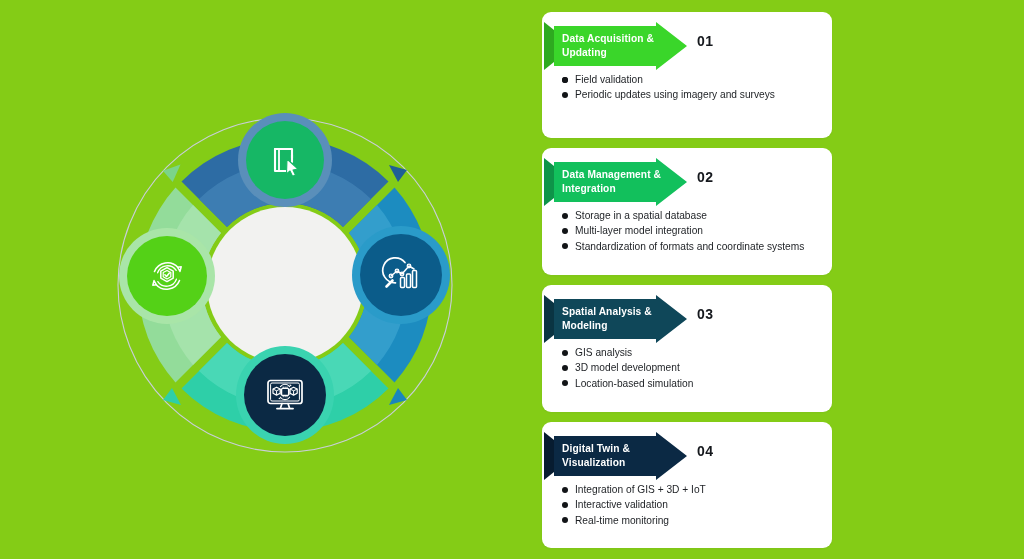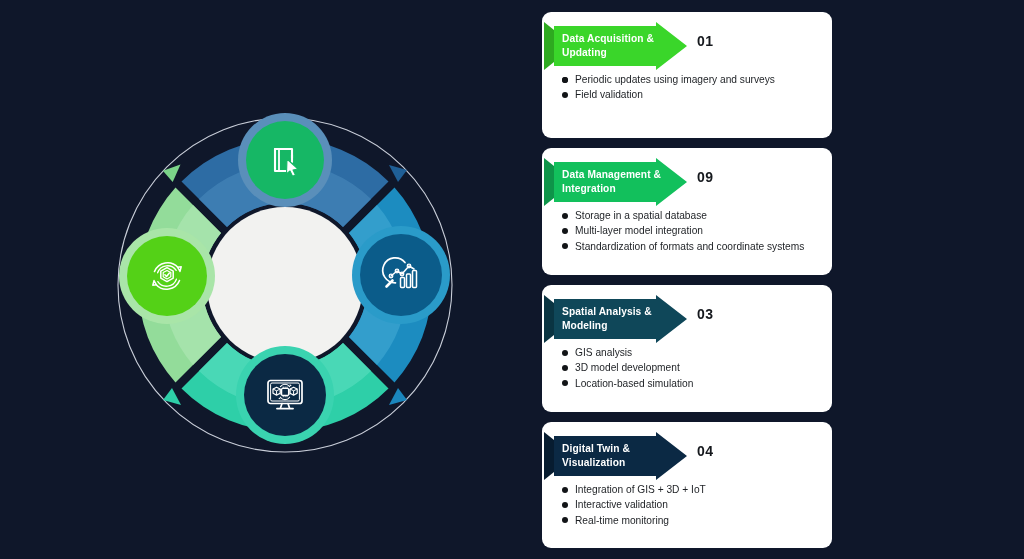--- a/index.html
+++ b/index.html
@@ -13,21 +13,21 @@
   body {
     background: #eef1f9;
     font-family: "Liberation Sans", sans-serif;
     -webkit-font-smoothing: antialiased;
   }
 
   #page {
     position: relative;
     width: 1024px;
     height: 559px;
-    background: #0f172a;
+    background: #84cc16;
   }
 
   
   #diagram-panel {
     position: absolute;
     left: 0;
     top: 0;
     width: 520px;
     height: 559px;
   }
@@ -313,36 +313,36 @@
             <path d="M0 0 L10 8 L10 40 L0 48 Z" fill="#2eaa20"></path>
             <path d="M10 4 L112 4 L112 0 L143 24 L112 48 L112 44 L10 44 Z" fill="#3ad62a"></path>
             <path d="M10 4 L112 4 L112 44 L10 44 Z" fill="#3ad62a"></path>
           </svg>
           <div class="ribbon-label">Data Acquisition &amp; Updating</div>
         </div>
         <div class="step-num">01</div>
       </div>
       <ul class="bullets">
         <li><span class="bdot"></span></li>
+        <li><span class="bdot"></span><span>Field validation</span></li>
         <li><span class="bdot"></span><span>Periodic updates using imagery and surveys</span></li>
-        <li><span class="bdot"></span><span>Field validation</span></li>
       </ul>
     </div>
 
     <div class="card h2">
       <div class="ribbon-row">
         <div class="ribbon">
           <svg class="ribbon-shape" viewBox="0 0 143 48" preserveAspectRatio="none">
             <path d="M0 0 L10 8 L10 40 L0 48 Z" fill="#0e9449"></path>
             <path d="M10 4 L112 4 L112 0 L143 24 L112 48 L112 44 L10 44 Z" fill="#12c05c"></path>
             <path d="M10 4 L112 4 L112 44 L10 44 Z" fill="#12c05c"></path>
           </svg>
           <div class="ribbon-label">Data Management &amp; Integration</div>
         </div>
-        <div class="step-num">09</div>
+        <div class="step-num">02</div>
       </div>
       <ul class="bullets">
         <li><span class="bdot"></span><span>Storage in a spatial database</span></li>
         <li><span class="bdot"></span><span>Multi-layer model integration</span></li>
         <li><span class="bdot"></span><span>Standardization of formats and coordinate systems</span></li>
       </ul>
     </div>
 
     <div class="card h3">
       <div class="ribbon-row">

